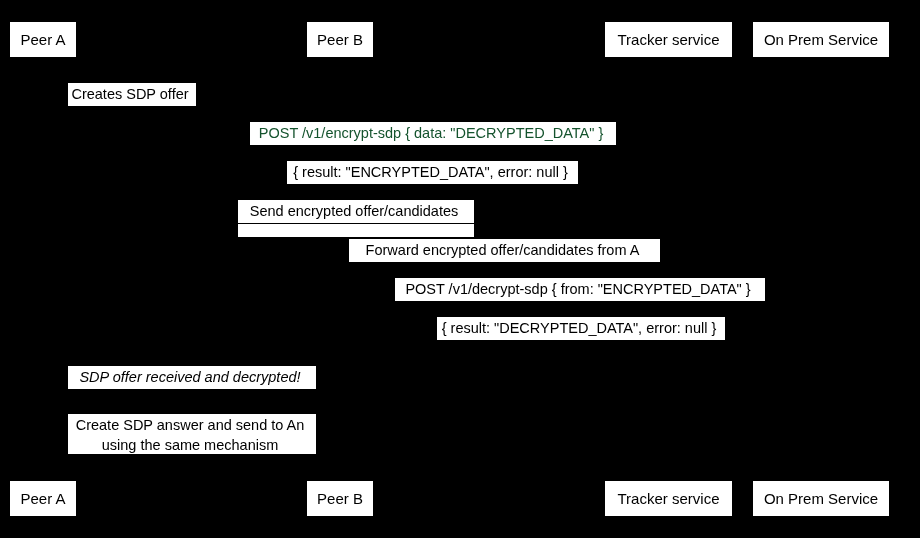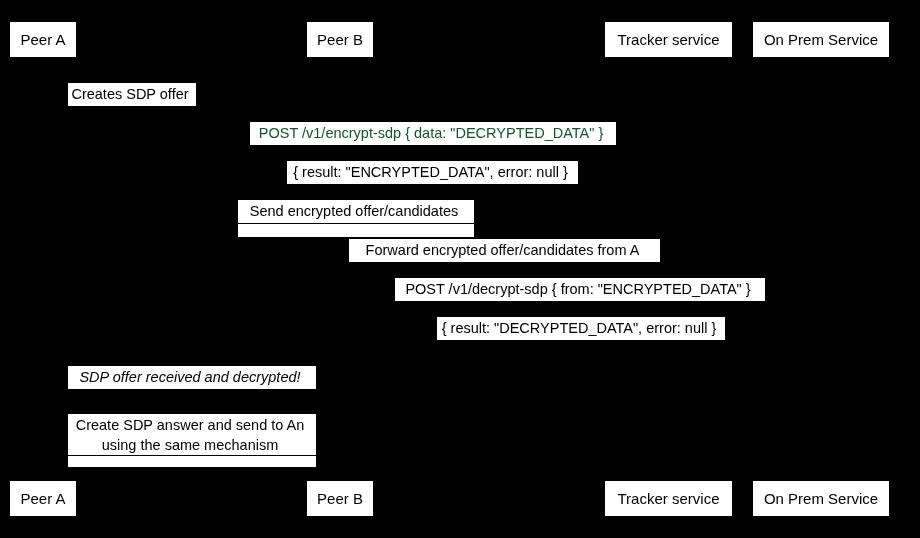--- a/index.html
+++ b/index.html
@@ -71,21 +71,21 @@
       <div class="msg-label" style="left: 238px; top: 200px; width: 236px; height: 37px; background: rgb(255, 255, 255); color: rgb(0, 0, 0);">Send encrypted offer/candidates</div>
       <div class="msg-arrow" style="left: 238px; top: 223px; width: 236px; background: rgb(0, 0, 0);"></div>
       <div class="msg-label" style="left: 349px; top: 239px; width: 311px; height: 23px; background: rgb(255, 255, 255); color: rgb(0, 0, 0);">Forward encrypted offer/candidates from A</div>
       <div class="msg-arrow" style="left: 349px; top: 262px; width: 311px; background: rgb(0, 0, 0);"></div>
       <div class="msg-label" style="left: 395px; top: 278px; width: 370px; height: 23px; background: rgb(255, 255, 255); color: rgb(0, 0, 0);">POST /v1/decrypt-sdp { from: "ENCRYPTED_DATA" }</div>
       <div class="msg-arrow" style="left: 395px; top: 301px; width: 370px; background: rgb(0, 0, 0);"></div>
       <div class="msg-label" style="left: 437px; top: 317px; width: 288px; height: 23px; background: rgb(255, 255, 255); color: rgb(0, 0, 0);">{ result: "DECRYPTED_DATA", error: null }</div>
       <div class="msg-arrow" style="left: 437px; top: 340px; width: 288px; background: rgb(0, 0, 0);"></div>
       <div class="msg-label" style="left: 68px; top: 366px; width: 248px; height: 23px; background: rgb(255, 255, 255); color: rgb(0, 0, 0); font-style: italic;">SDP offer received and decrypted!</div>
       <div class="msg-arrow" style="left: 68px; top: 389px; width: 248px; background: rgb(0, 0, 0);"></div>
-      <div class="msg-label" style="left: 68px; top: 414px; width: 248px; height: 53px; background: rgb(255, 255, 255); color: rgb(0, 0, 0);">Create SDP answer and send to An
+      <div class="msg-label" style="left: 68px; top: 414px; width: 248px; height: 40px; background: rgb(255, 255, 255); color: rgb(0, 0, 0);">Create SDP answer and send to An
 using the same mechanism</div>
       <div class="msg-arrow" style="left: 68px; top: 455px; width: 248px; background: rgb(0, 0, 0);"></div>
     </div>
   <div>
       <div class="participant" style="left: 10px; top: 22px; width: 66px; height: 35px; background: rgb(255, 255, 255); color: rgb(0, 0, 0);">Peer A</div>
       <div class="participant" style="left: 307px; top: 22px; width: 66px; height: 35px; background: rgb(255, 255, 255); color: rgb(0, 0, 0);">Peer B</div>
       <div class="participant" style="left: 605px; top: 22px; width: 127px; height: 35px; background: rgb(255, 255, 255); color: rgb(0, 0, 0);">Tracker service</div>
       <div class="participant" style="left: 753px; top: 22px; width: 136px; height: 35px; background: rgb(255, 255, 255); color: rgb(0, 0, 0);">On Prem Service</div>
     </div>
   <div>

